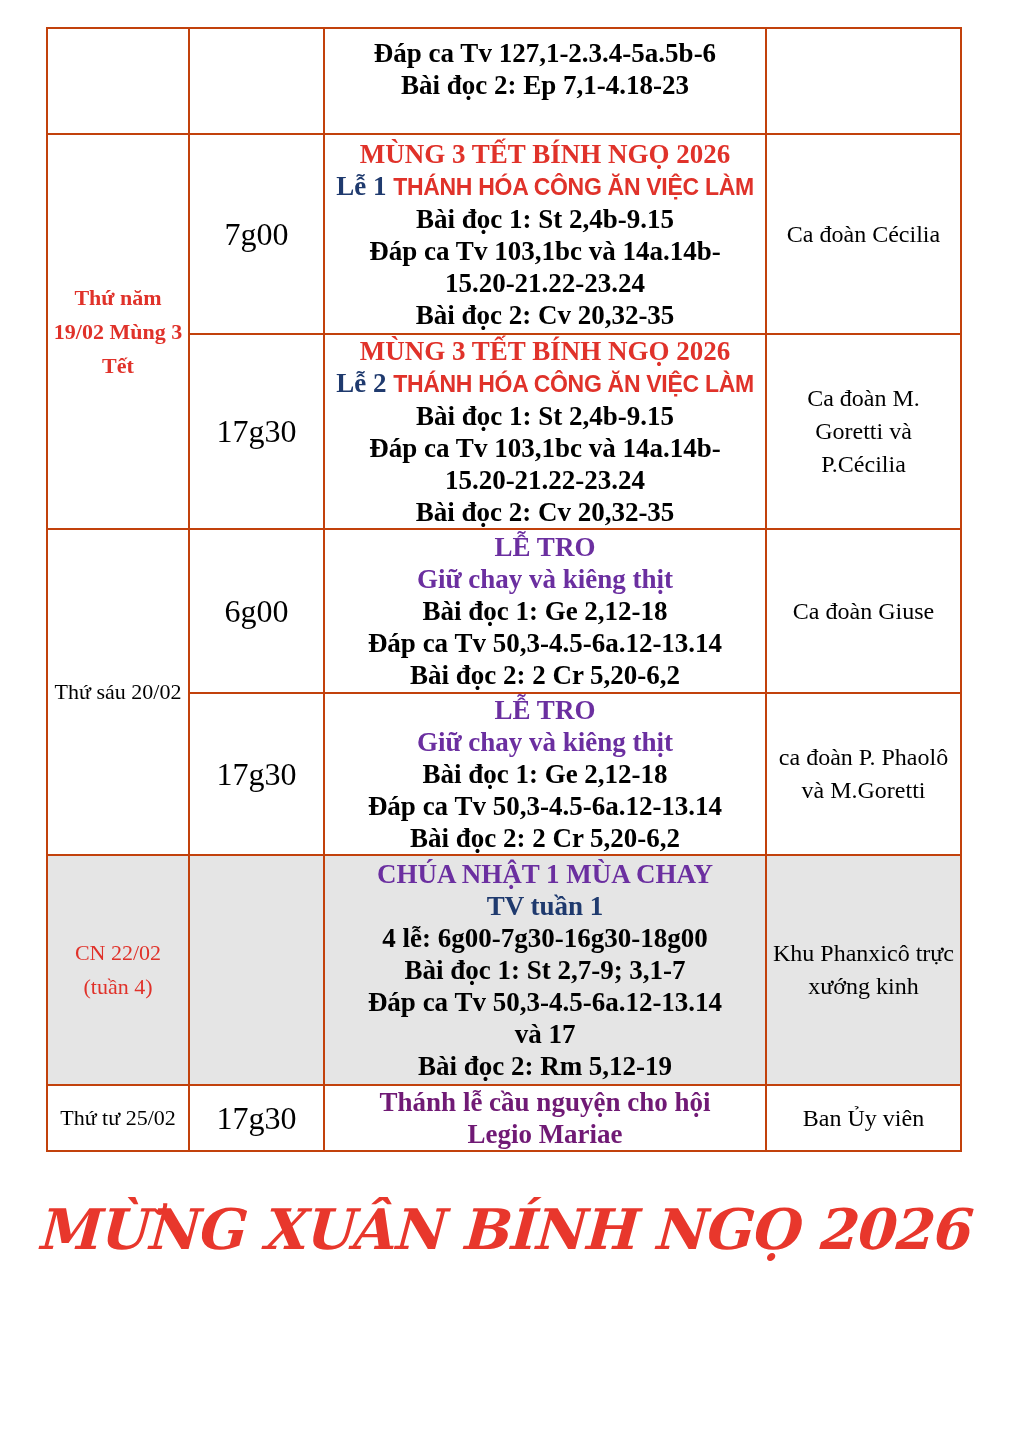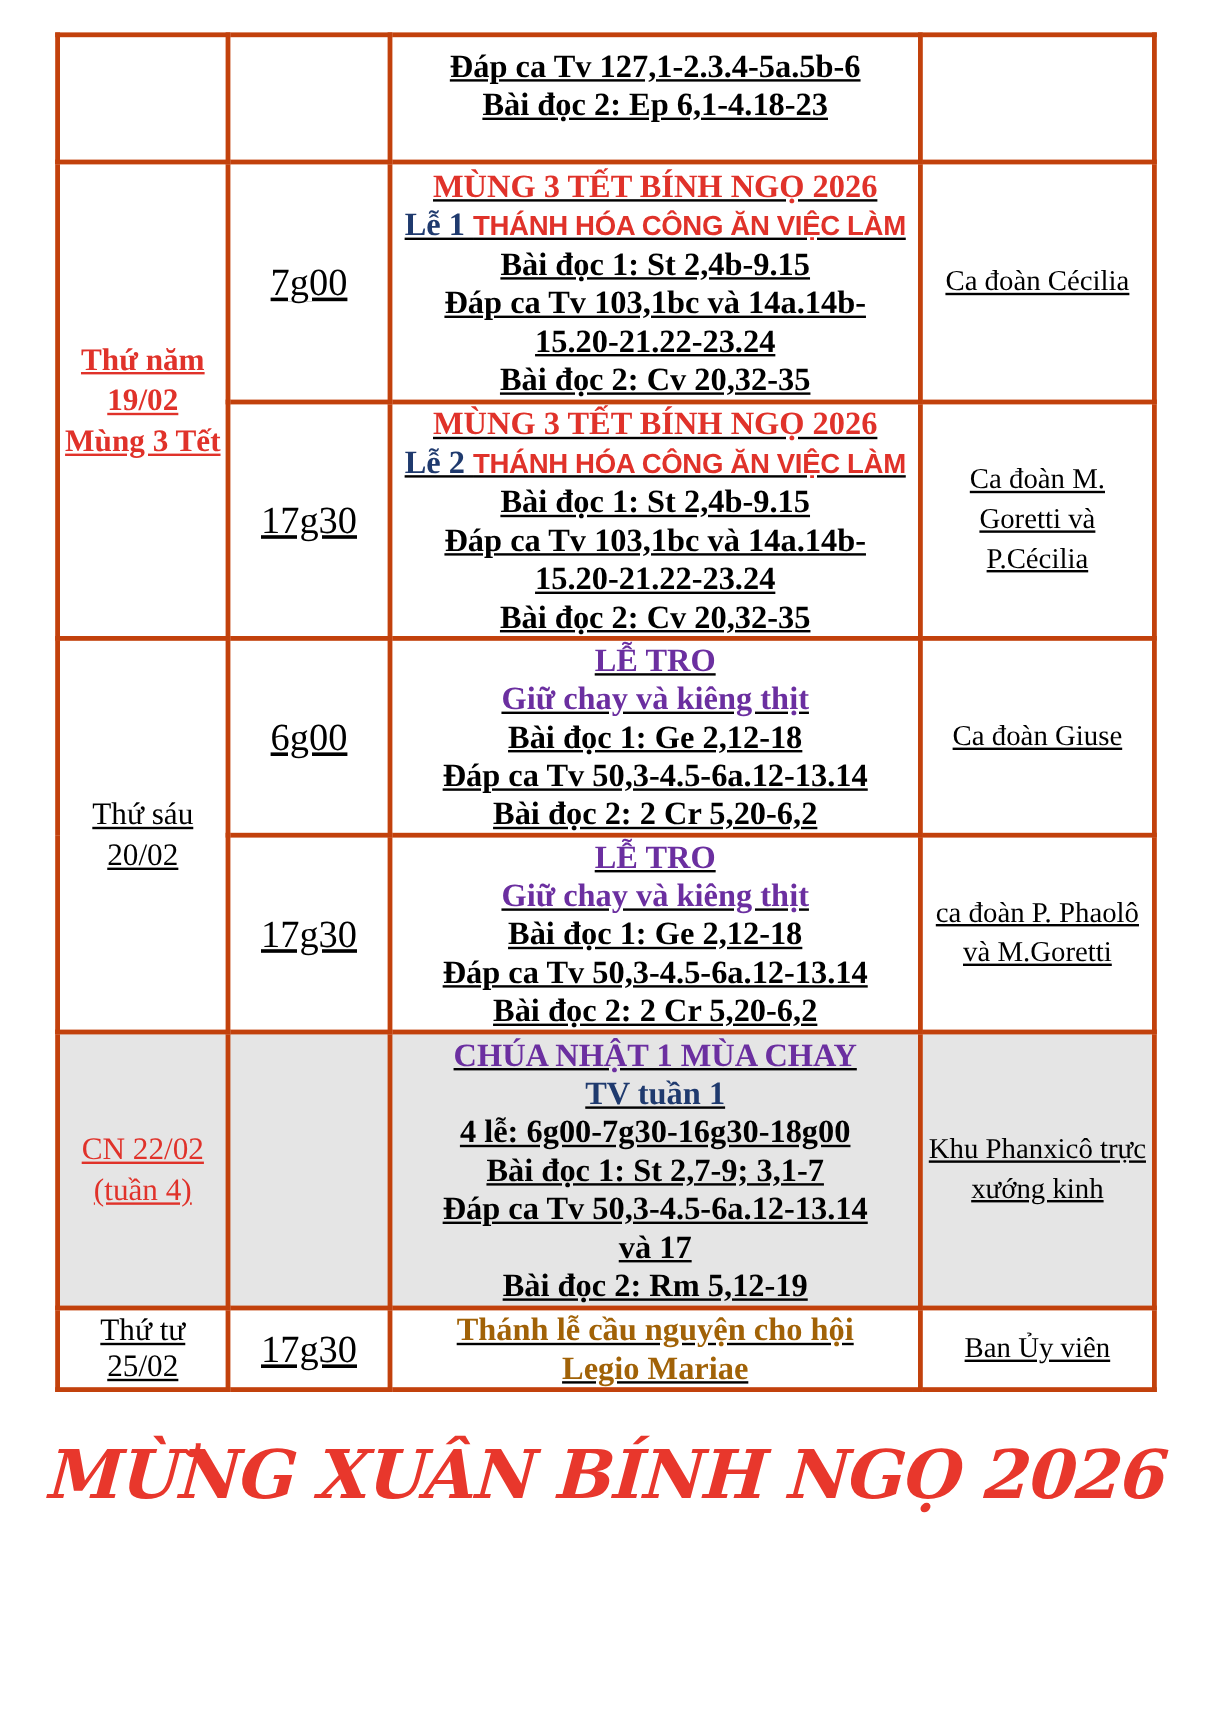--- a/index.html
+++ b/index.html
@@ -6,39 +6,38 @@
   body{
     width:1014px;height:1440px;position:relative;background:#ffffff;
     font-family:"Liberation Serif", serif;
     -webkit-font-smoothing:antialiased;
   }
   table.sched{
     position:absolute;left:46px;top:27px;width:914px;
     border-collapse:collapse;table-layout:fixed;
   }
   table.sched td{
-    border:4px solid #c2410c;
+    border:2px solid #c2410c;
     vertical-align:middle;
     padding:0 4px;
     text-align:center;
     overflow:hidden;
-    text-decoration:underline;
   }
-  td.datecell{font-size:26px;color:#000000;line-height:34px;}
+  td.datecell{font-size:22px;color:#000000;line-height:34px;}
   td.datecell.red{color:#e0322a;font-weight:bold;}
   td.timecell{font-size:32px;color:#000000;}
   td.contentcell{font-size:27px;font-weight:bold;color:#000000;}
   td.contentcell .line{display:block;line-height:32px;text-align:center;}
   td.contentcell.top{vertical-align:top;padding-top:8px;}
   td.choircell{font-size:24px;color:#000000;line-height:33px;}
   tr.yellowrow td{background:#e5e5e5;}
   .red{color:#e0322a;}
   .navy{color:#1f3a6e;}
   .purple{color:#6b2fa0;}
-  .blue{color:#a16207;}
+  .blue{color:#701a75;}
   .cond{
     font-family:"Liberation Sans", sans-serif;
     font-size:23px;letter-spacing:-0.3px;text-align:right;
   }
   .tight .line{line-height:29px;}
   .footer-title{
     position:absolute;left:0;top:1196px;width:1014px;
     text-align:center;
     font-family:"DejaVu Serif", serif;
     font-style:italic;font-weight:bold;
@@ -57,21 +56,21 @@
       <col style="width:442px">
       <col style="width:195px">
   </colgroup>
 
   <tbody>
       <tr style="height:106px">
     <td class="datecell"></td>
     <td class="timecell"></td>
     <td class="contentcell top">
       <span class="line">Đáp ca Tv 127,1-2.3.4-5a.5b-6</span>
-      <span class="line">Bài đọc 2: Ep 6,1-4.18-23</span>
+      <span class="line">Bài đọc 2: Ep 7,1-4.18-23</span>
     </td>
     <td class="choircell"></td>
   </tr>
 
   <tr style="height:200px">
     <td class="datecell red" rowspan="2">Thứ năm 19/02 Mùng 3 Tết</td>
     <td class="timecell">7g00</td>
     <td class="contentcell">
       <span class="line red">MÙNG 3 TẾT BÍNH NGỌ 2026</span>
       <span class="line"><span class="navy">Lễ 1 </span><span class="red cond">THÁNH HÓA CÔNG ĂN VIỆC LÀM</span></span>

